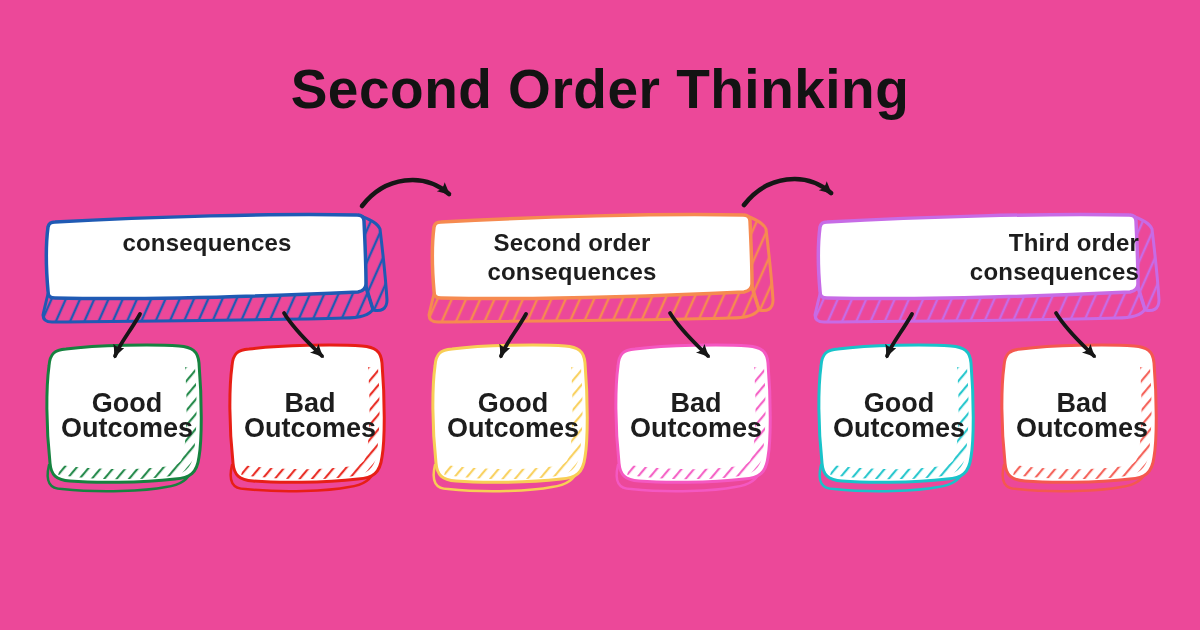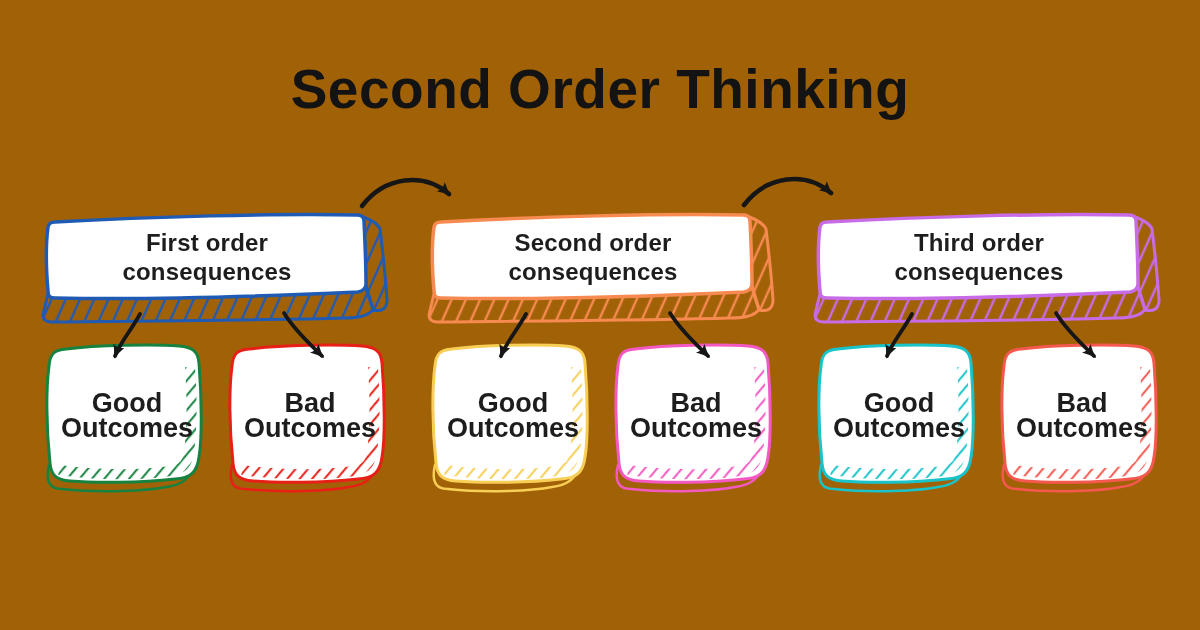--- a/index.html
+++ b/index.html
@@ -1,28 +1,28 @@
 <!DOCTYPE html>
 <html><head>
 <meta charset="utf-8">
 <style>
   html,body{margin:0;padding:0;}
   body{background:#edf2f8;font-family:"Liberation Sans",sans-serif;}
-  .canvas{position:relative;width:1200px;height:630px;background:#a16207;overflow:hidden;}
+  .canvas{position:relative;width:1200px;height:630px;background:#ec4899;overflow:hidden;}
   .title{
     position:absolute;top:60px;left:0;width:1200px;margin:0;
     text-align:center;font-size:55px;line-height:58px;font-weight:600;
     letter-spacing:0.5px;color:#131313;
   }
   .art{position:absolute;left:0;top:0;width:1200px;height:630px;}
   .label{position:absolute;text-align:center;color:#1d1d1d;font-weight:700;}
   .label span{display:block;}
   .main-label{width:320px;top:228px;font-size:24px;line-height:29px;letter-spacing:0.2px;}
   .sub-label{width:170px;top:391px;font-size:27px;line-height:25px;}
-  .ml-0{left:47px;} .ml-1{left:433px;} .ml-2{left:819px;}
+  .ml-0{left:47px;} .ml-1{left:412px;} .ml-2{left:819px;text-align:right;}
   .sl-00{left:42px;}  .sl-01{left:225px;}
   .sl-10{left:428px;} .sl-11{left:611px;}
   .sl-20{left:814px;} .sl-21{left:997px;}
 </style>
 </head>
 <body>
 
 <div class="canvas">
 
   <h1 class="title">Second Order Thinking</h1>
@@ -137,21 +137,20 @@
       </g>
     </g>
 
     <g fill="none" stroke-linecap="round" stroke="#161616">
       <path stroke-width="4.6" marker-end="url(#ah)" d="M 362,206 C 385,176 424,172 449,194"></path>
       <path stroke-width="4.6" marker-end="url(#ah)" d="M 744,205 C 767,175 806,171 831,193"></path>
     </g>
   </svg>
 
   <div class="label main-label ml-0">
-    <span>First order</span>
     <span>consequences</span>
   </div>
   <div class="label main-label ml-1">
     <span>Second order</span>
     <span>consequences</span>
   </div>
   <div class="label main-label ml-2">
     <span>Third order</span>
     <span>consequences</span>
   </div>

